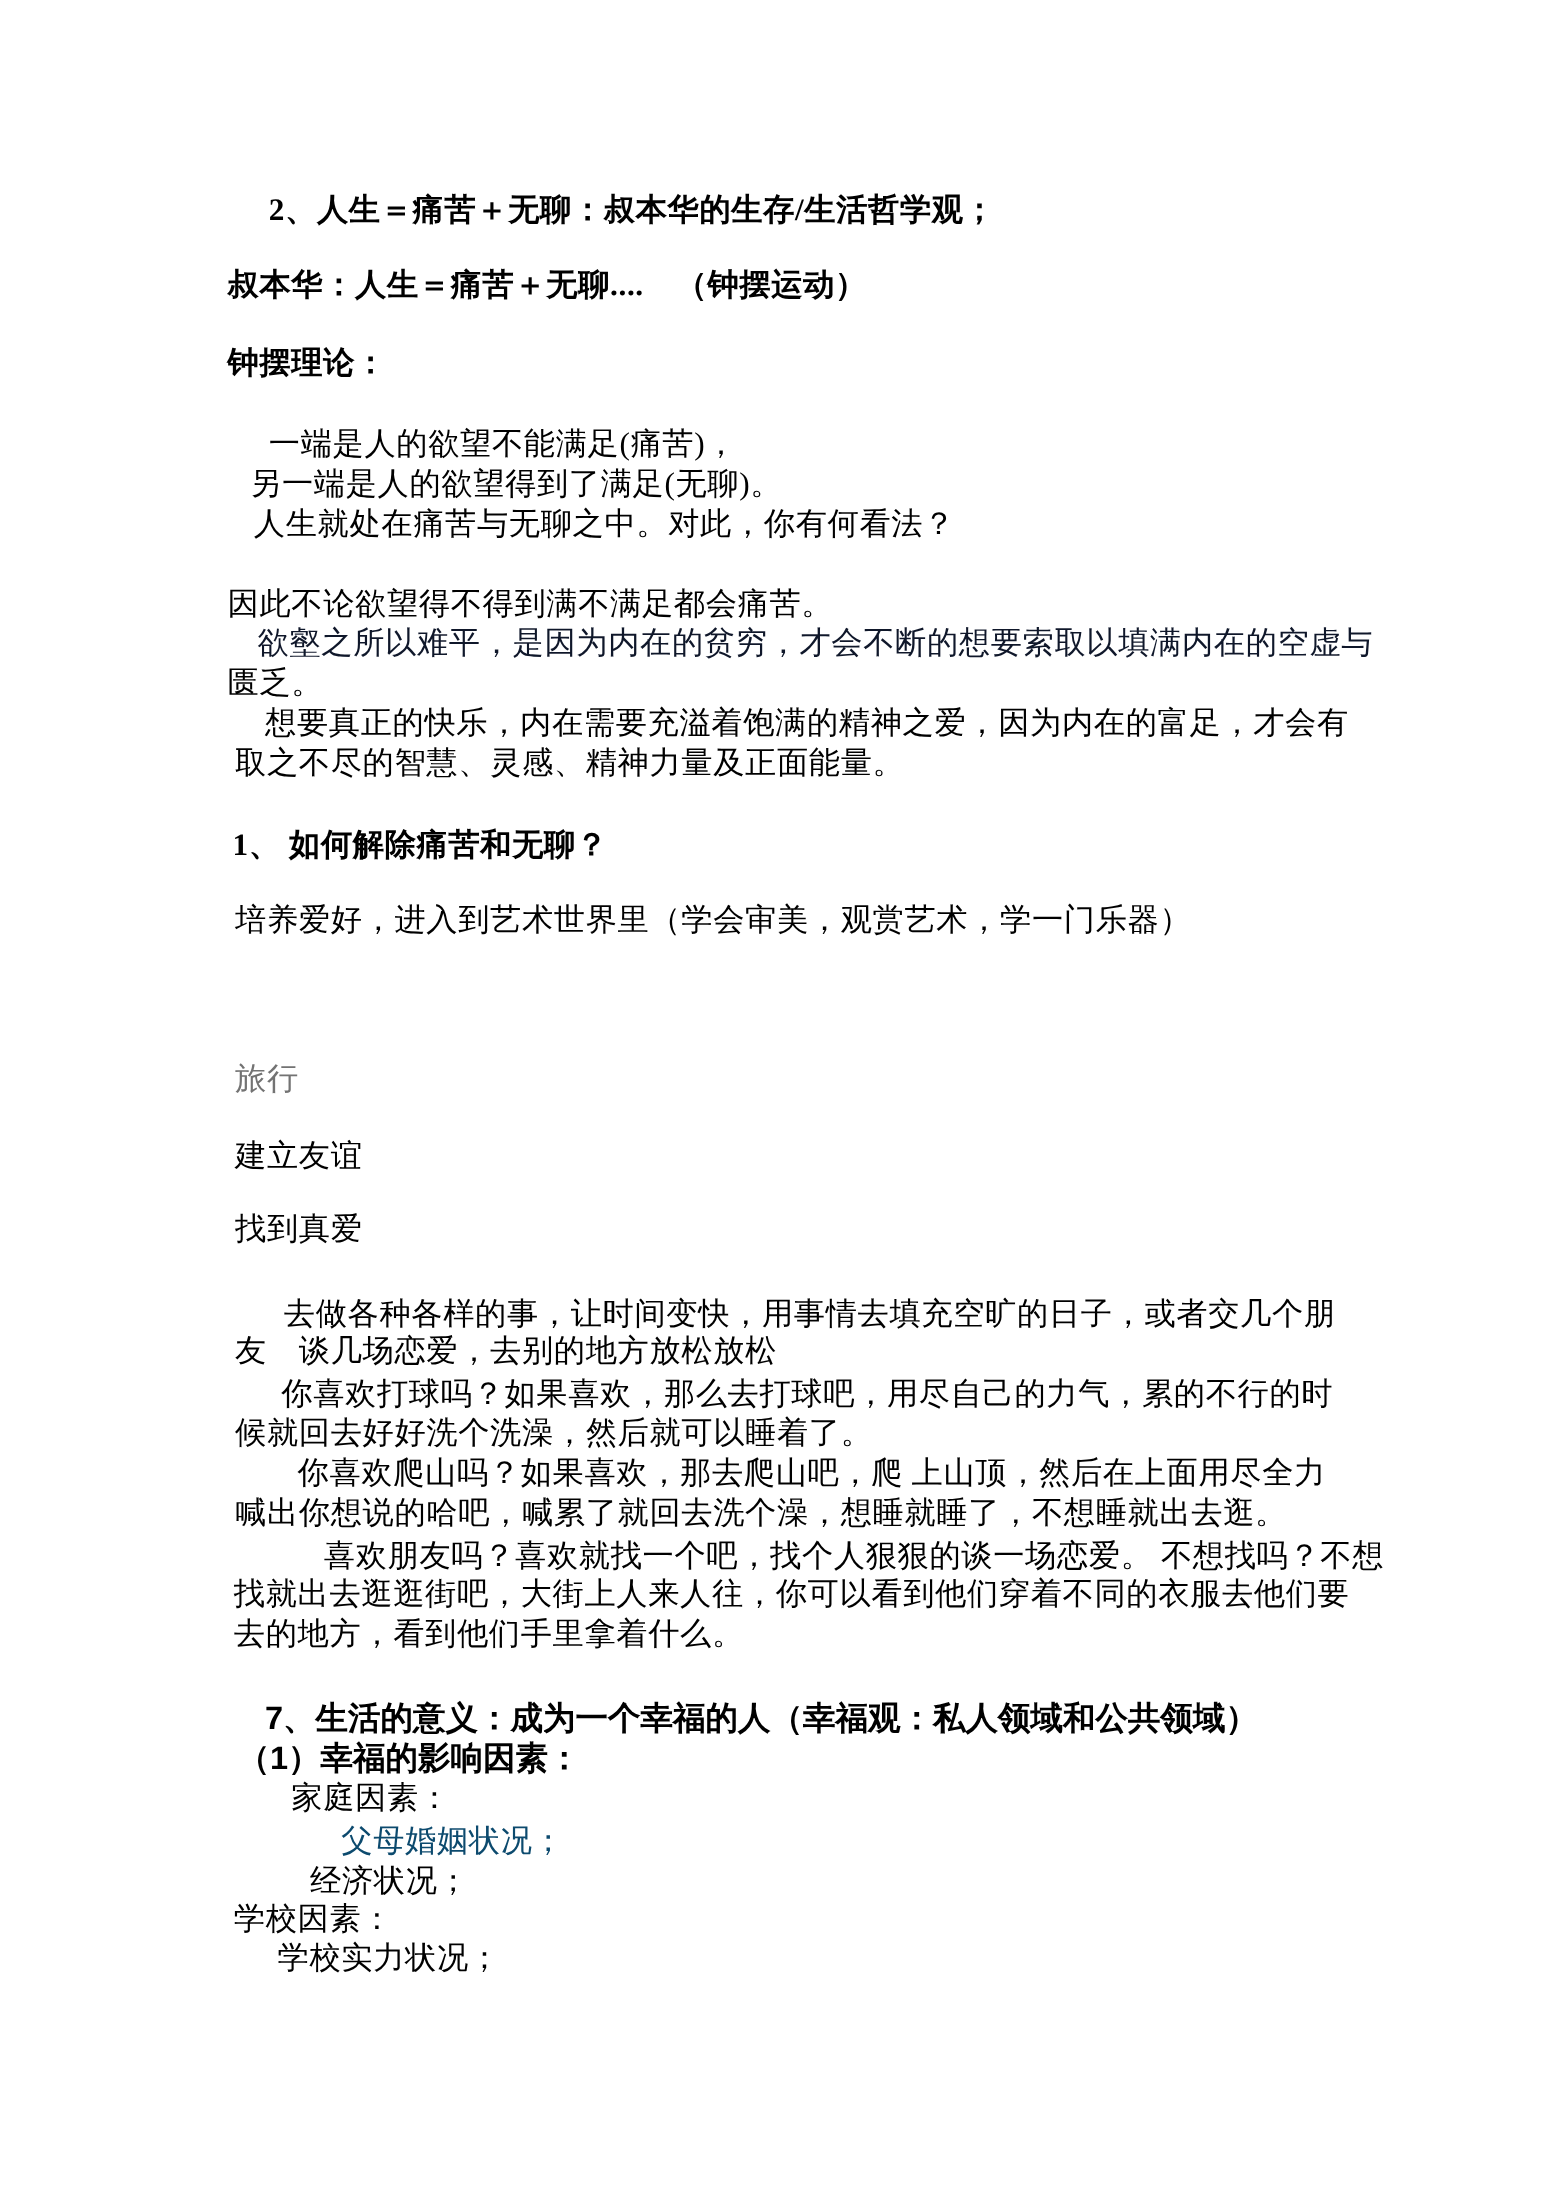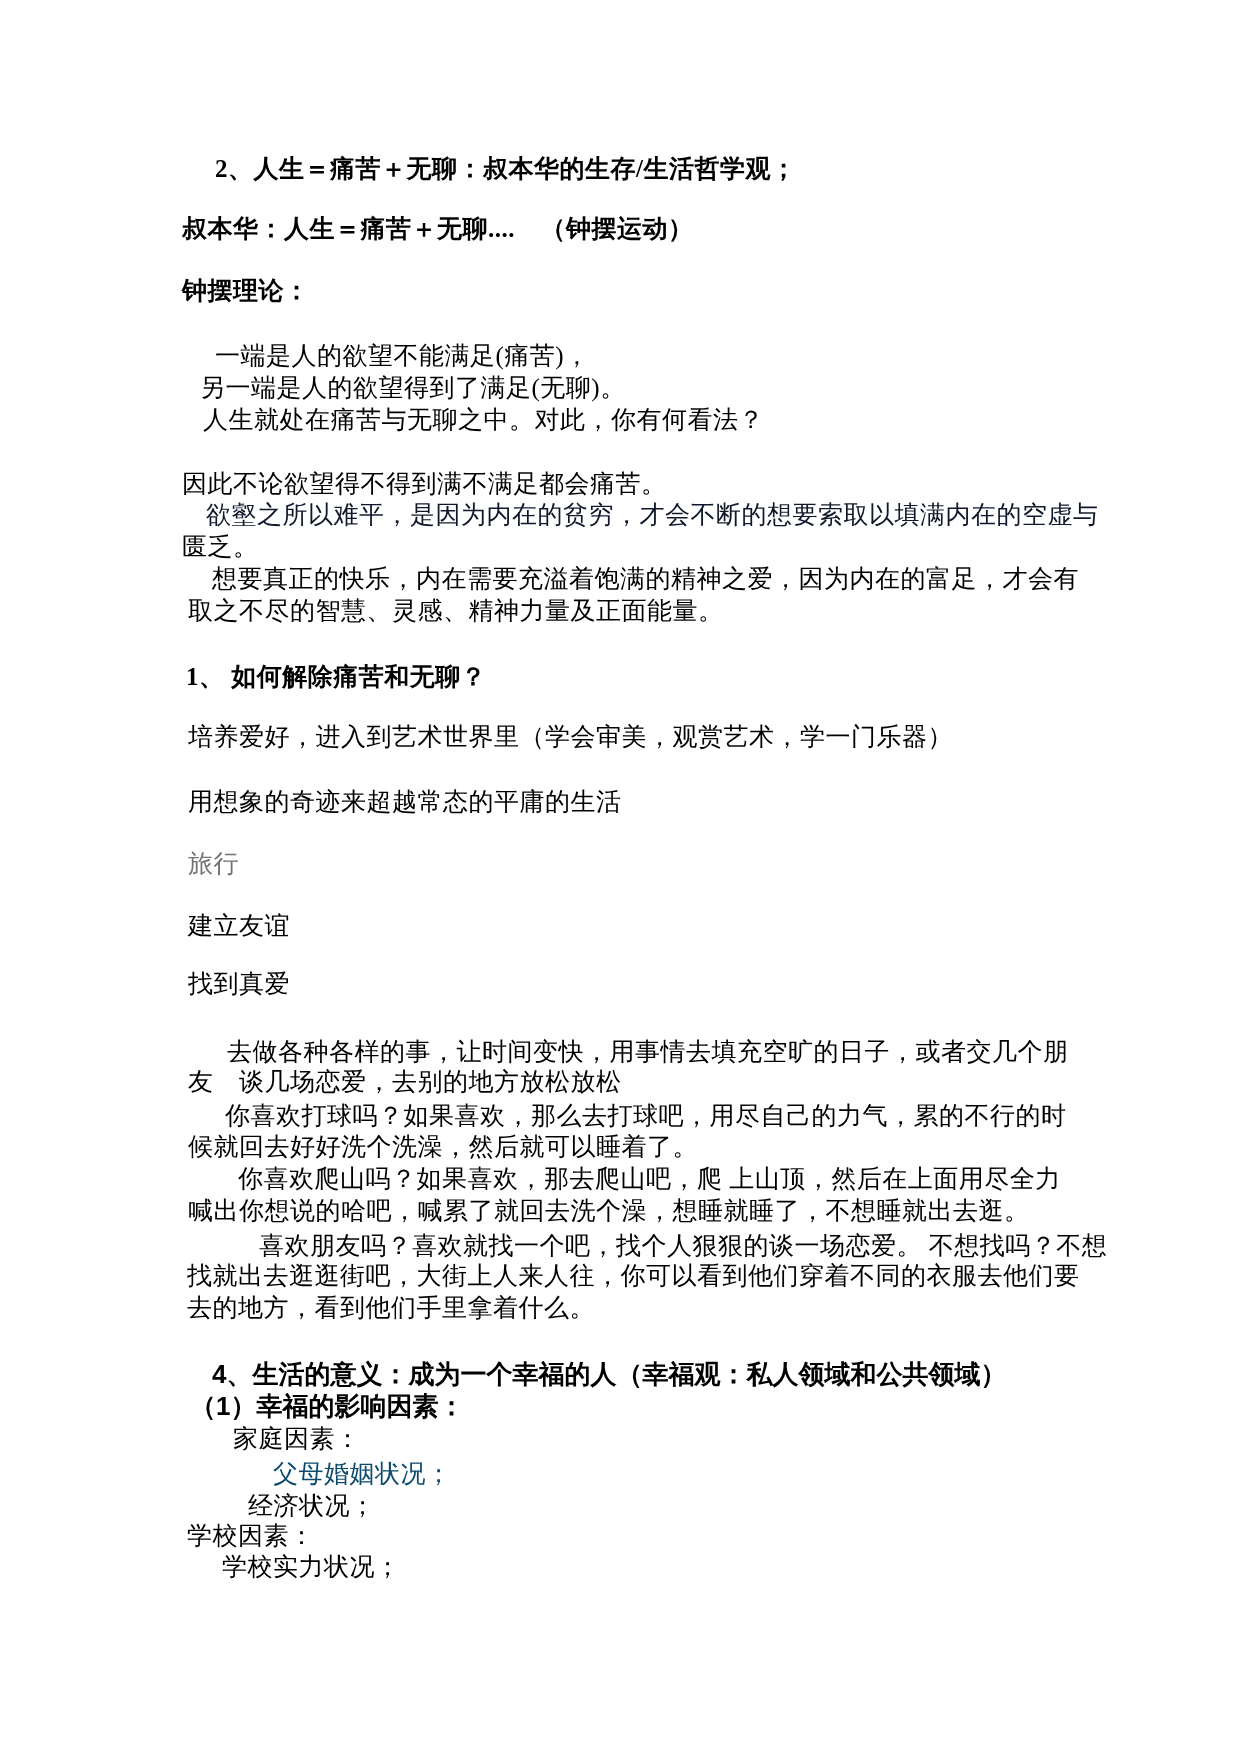--- a/index.html
+++ b/index.html
@@ -37,33 +37,32 @@
     <div class="line" style="top: 342px; left: 215px; color: rgb(0, 0, 0);">一端是人的欲望不能满足(痛苦)，</div>
     <div class="line" style="top: 374px; left: 200px; color: rgb(0, 0, 0);">另一端是人的欲望得到了满足(无聊)。</div>
     <div class="line" style="top: 406px; left: 203px; color: rgb(0, 0, 0);">人生就处在痛苦与无聊之中。对此，你有何看法？</div>
     <div class="line" style="top: 470px; left: 182px; color: rgb(0, 0, 0);">因此不论欲望得不得到满不满足都会痛苦。</div>
     <div class="line" style="top: 501px; left: 182px; color: #0f172a; margin-left: 24px;">欲壑之所以难平，是因为内在的贫穷，才会不断的想要索取以填满内在的空虚与</div>
     <div class="line" style="top: 533px; left: 182px; color: rgb(0, 0, 0);">匮乏。</div>
     <div class="line" style="top: 565px; left: 212px; color: rgb(0, 0, 0);">想要真正的快乐，内在需要充溢着饱满的精神之爱，因为内在的富足，才会有</div>
     <div class="line" style="top: 597px; left: 188px; color: rgb(0, 0, 0);">取之不尽的智慧、灵感、精神力量及正面能量。</div>
     <div class="line bold" style="top: 663px; left: 186px; color: rgb(0, 0, 0);">1、 如何解除痛苦和无聊？</div>
     <div class="line" style="top: 723px; left: 188px; color: rgb(0, 0, 0);">培养爱好，进入到艺术世界里（学会审美，观赏艺术，学一门乐器）</div>
-    <div class="line" style="top: 788px; left: 188px; color: rgb(0, 0, 0);">用想象的奇迹来超越常态的平庸的生活</div>
     <div class="line" style="top: 850px; left: 188px; color: #737373;">旅行</div>
     <div class="line" style="top: 912px; left: 188px; color: rgb(0, 0, 0);">建立友谊</div>
     <div class="line" style="top: 970px; left: 188px; color: rgb(0, 0, 0);">找到真爱</div>
     <div class="line" style="top: 1038px; left: 227px; color: rgb(0, 0, 0);">去做各种各样的事，让时间变快，用事情去填充空旷的日子，或者交几个朋</div>
     <div class="line" style="top: 1068px; left: 188px; color: rgb(0, 0, 0);">友　谈几场恋爱，去别的地方放松放松</div>
     <div class="line" style="top: 1102px; left: 225px; color: rgb(0, 0, 0); text-align: right;">你喜欢打球吗？如果喜欢，那么去打球吧，用尽自己的力气，累的不行的时</div>
     <div class="line" style="top: 1133px; left: 188px; color: rgb(0, 0, 0);">候就回去好好洗个洗澡，然后就可以睡着了。</div>
     <div class="line" style="top: 1165px; left: 238px; color: rgb(0, 0, 0);">你喜欢爬山吗？如果喜欢，那去爬山吧，爬 上山顶，然后在上面用尽全力</div>
     <div class="line" style="top: 1197px; left: 188px; color: rgb(0, 0, 0);">喊出你想说的哈吧，喊累了就回去洗个澡，想睡就睡了，不想睡就出去逛。</div>
     <div class="line" style="top: 1232px; left: 227px; color: rgb(0, 0, 0); margin-left: 32px;">喜欢朋友吗？喜欢就找一个吧，找个人狠狠的谈一场恋爱。 不想找吗？不想</div>
     <div class="line" style="top: 1262px; left: 187px; color: rgb(0, 0, 0);">找就出去逛逛街吧，大街上人来人往，你可以看到他们穿着不同的衣服去他们要</div>
     <div class="line" style="top: 1294px; left: 187px; color: rgb(0, 0, 0);">去的地方，看到他们手里拿着什么。</div>
-    <div class="line bold sans" style="top: 1360px; left: 212px; color: rgb(0, 0, 0);">4、生活的意义：成为一个幸福的人（幸福观：私人领域和公共领域）</div>
+    <div class="line bold sans" style="top: 1360px; left: 212px; color: rgb(0, 0, 0);">7、生活的意义：成为一个幸福的人（幸福观：私人领域和公共领域）</div>
     <div class="line bold sans" style="top: 1392px; left: 190px; color: rgb(0, 0, 0);">（1）幸福的影响因素：</div>
     <div class="line" style="top: 1425px; left: 233px; color: rgb(0, 0, 0);">家庭因素：</div>
     <div class="line" style="top: 1460px; left: 273px; color: #0c4a6e;">父母婚姻状况；</div>
     <div class="line" style="top: 1492px; left: 248px; color: rgb(0, 0, 0);">经济状况；</div>
     <div class="line" style="top: 1522px; left: 187px; color: rgb(0, 0, 0);">学校因素：</div>
     <div class="line" style="top: 1553px; left: 222px; color: rgb(0, 0, 0);">学校实力状况；</div>
   </div>
 
 </body></html>

